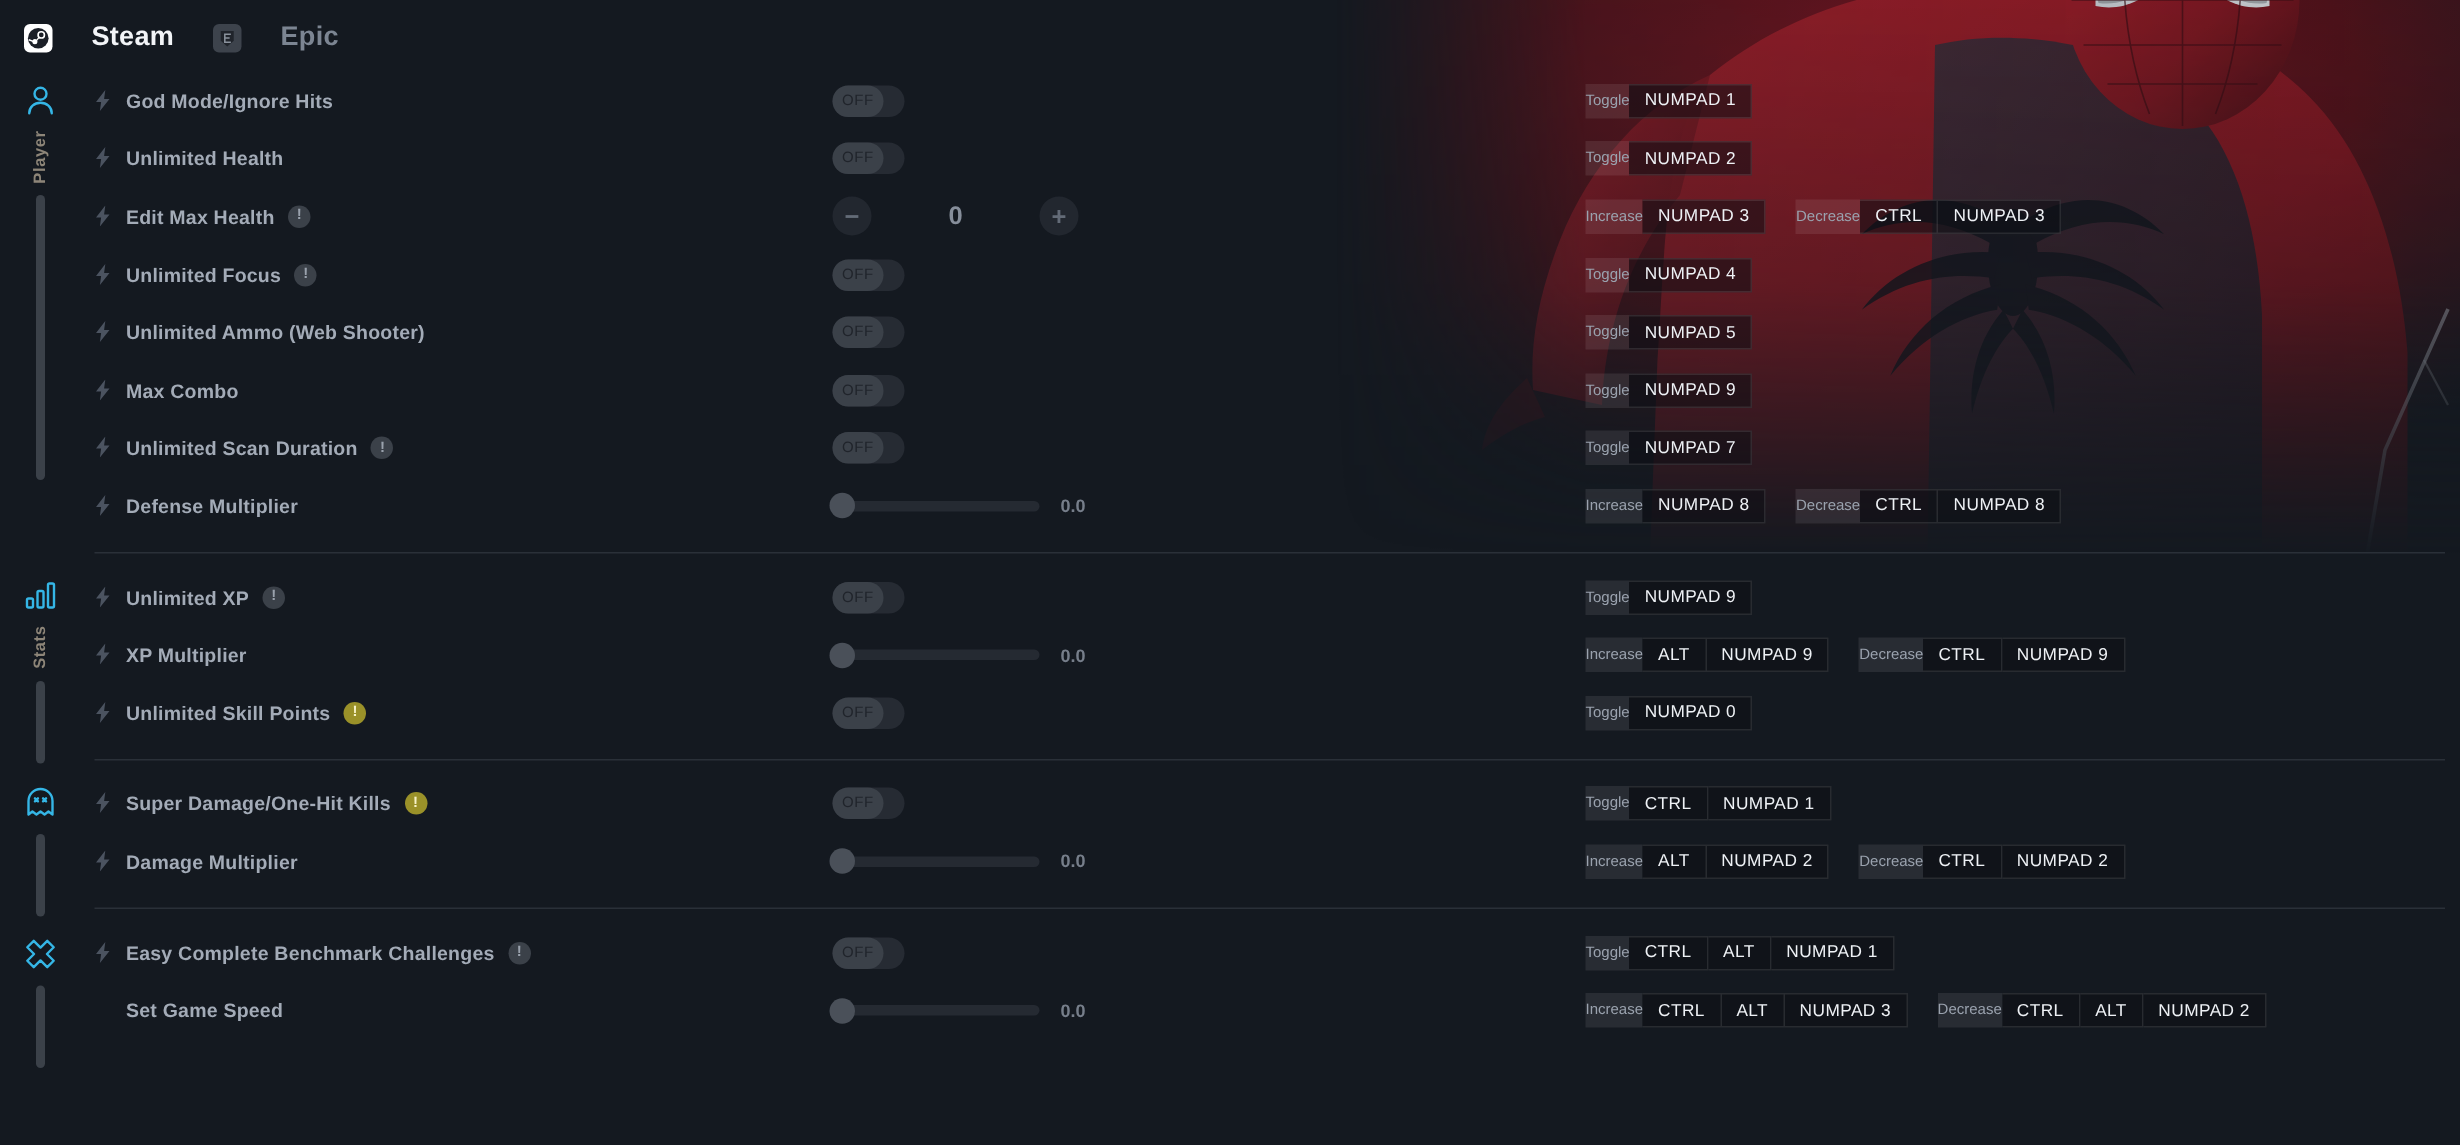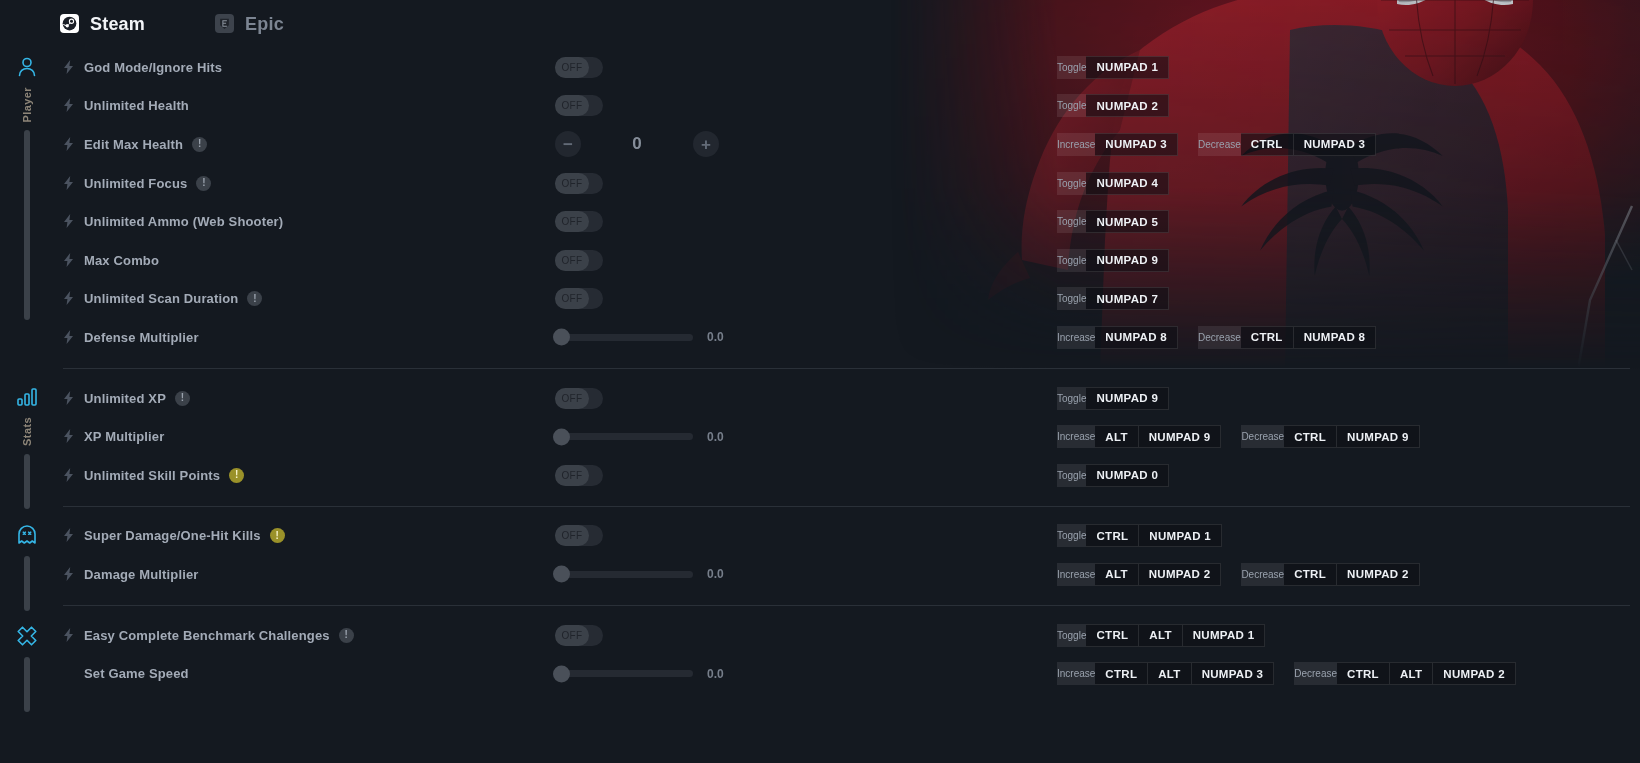--- a/index.html
+++ b/index.html
@@ -29,23 +29,22 @@
 
   
   .topbar {
     position: relative; z-index: 5;
     height: 48px;
     display: flex; align-items: center;
     padding-left: 16px;
     gap: 26px;
   }
   .store {
-    display: flex; align-items: flex-start; gap: 11px;
+    display: flex; align-items: flex-end; gap: 26px;
     cursor: pointer;
-    margin-left: 44px;
   }
   .store-label { font-size: 18px; font-weight: bold; letter-spacing: .2px; }
   .store.active .store-label { color: #f2f4f7; }
   .store.inactive .store-label { color: #7c8592; }
   .store-ico {
     width: 19px; height: 19px; border-radius: 4px;
     display: flex; align-items: center; justify-content: center;
     flex: 0 0 auto;
   }
   .store-ico.steam { background: #ffffff; }
@@ -170,21 +169,21 @@
     background: rgba(255,255,255,.085);
     color: #9aa2ae; font-size: 10px;
     cursor: pointer;
     text-align: right;
   }
   .bind-key {
     display: flex; align-items: center; padding: 0 10px;
     background: rgba(12,15,20,.55);
     border: 1px solid rgba(255,255,255,.10);
     border-left: none;
-    color: #eef1f5; font-size: 11.5px; font-weight: bold;
+    color: #eef1f5; font-size: 11.5px; font-weight: normal;
     letter-spacing: .3px;
     cursor: pointer;
   }
 </style>
 </head>
 <body>
 
 <div id="app">
 
   <div class="bg-art">

